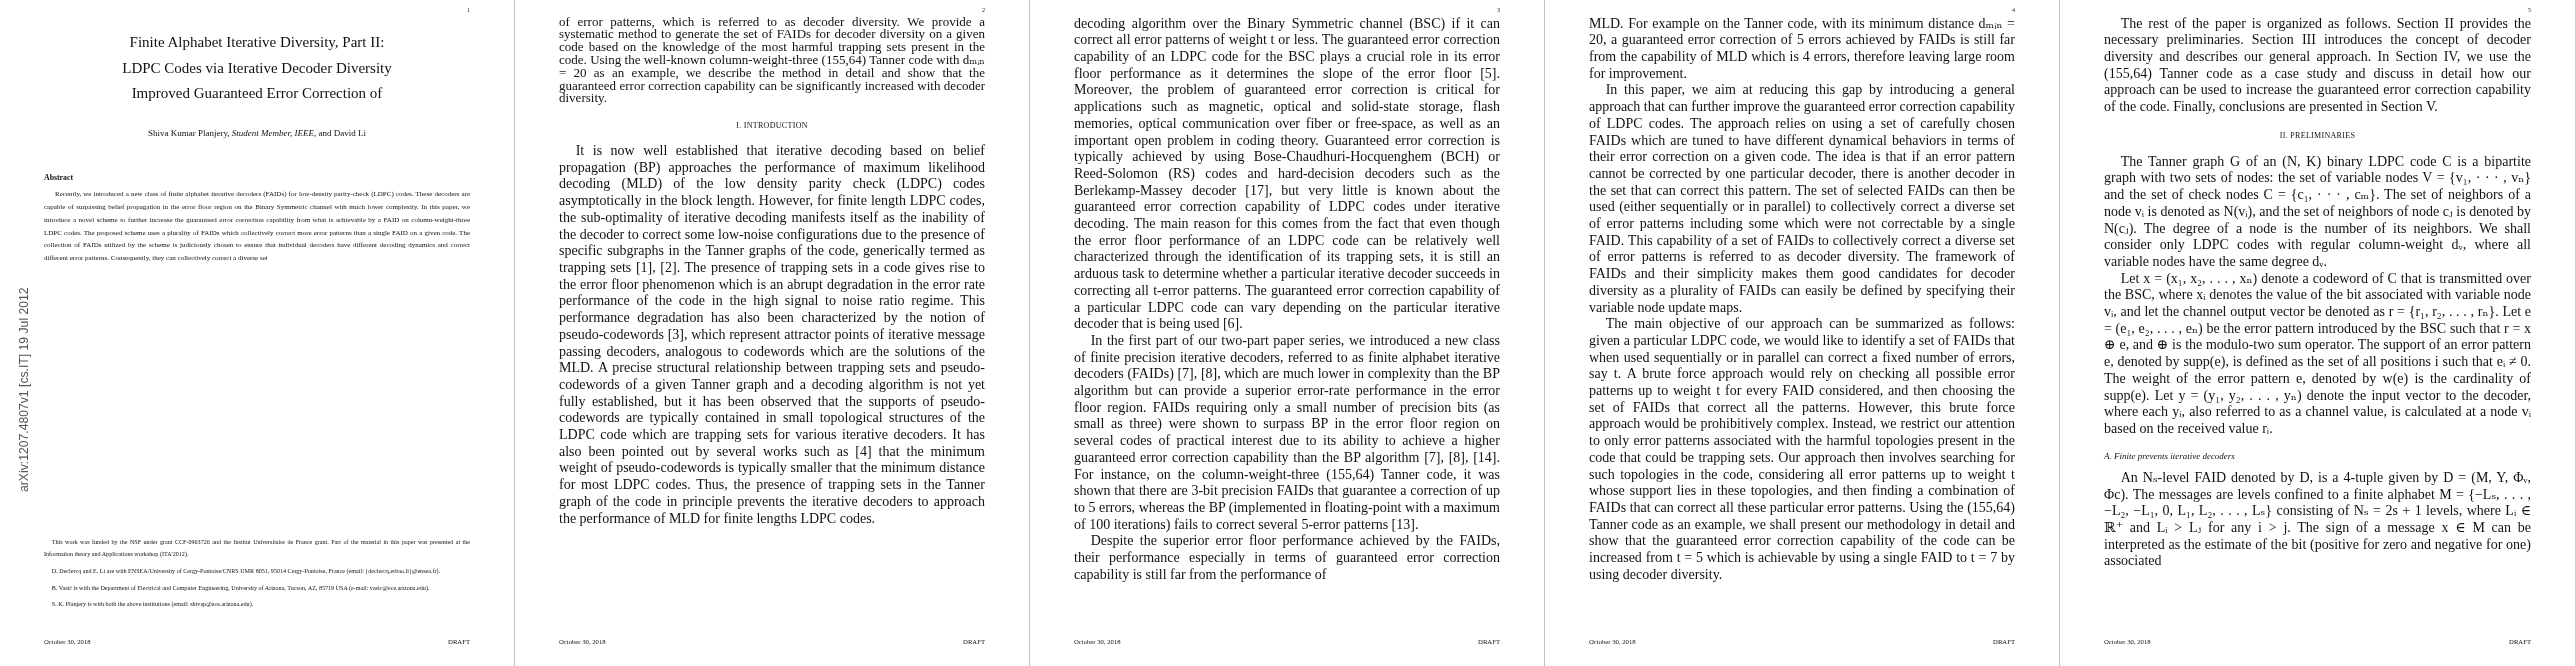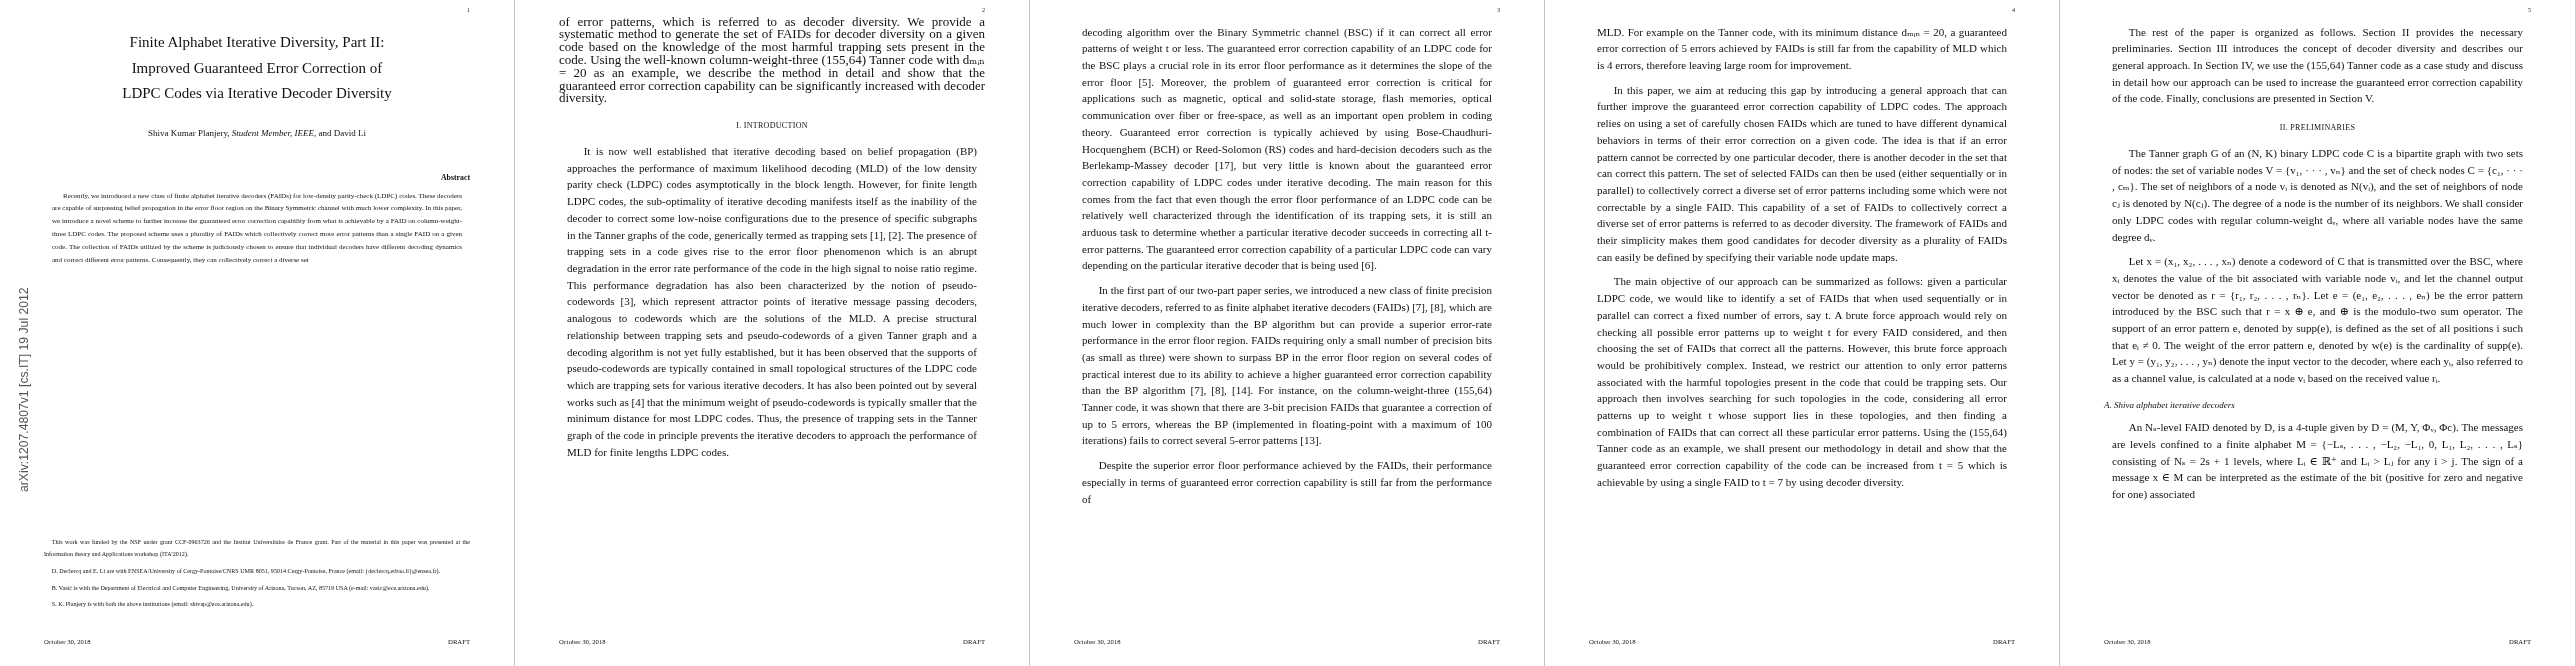--- a/index.html
+++ b/index.html
@@ -22,45 +22,45 @@
   .arxiv-stamp{
     position:absolute;top:492px;left:16.7px;
     transform:rotate(-90deg);transform-origin:left top;
     white-space:nowrap;font-size:12.2px;color:#555;
     font-family:"Liberation Sans","DejaVu Sans",sans-serif;
   }
   .title{margin:14.5px 0 0;font-size:15px;font-weight:400;text-align:center;line-height:25.6px;}
   .tline{display:block;}
   .authors{margin-top:18px;text-align:center;font-size:9px;line-height:16.7px;}
   .authors em{font-style:italic;}
-  .abstract-heading{margin:31px 0 6.7px;text-align:right;font-size:7.8px;font-weight:700;font-family:Liberation Serif, serif;}
-  .abstract{margin:8px;font-size:7px;line-height:12.8px;text-align:justify;text-indent:11px;}
+  .abstract-heading{margin:31px 0 6.7px;text-align:left;font-size:7.8px;font-weight:700;font-family:Liberation Serif, serif;}
+  .abstract{margin:0;font-size:7px;line-height:12.8px;text-align:justify;text-indent:11px;}
   .abstract-cont{margin:0;font-size:13px;line-height:12.8px;text-align:justify;text-indent:0;}
   .footnotes{position:absolute;left:44px;right:44px;bottom:51px;font-size:6.1px;line-height:11.7px;}
   .footnote{margin:0 0 5px;text-indent:7.8px;text-align:justify;}
   .section-heading{margin:15.6px 0 13.3px;text-align:center;font-size:8px;font-weight:400;letter-spacing:0.3px;}
-  .para{margin:8px;font-size:11px;line-height:16.7px;text-align:justify;}
+  .para{margin:0;font-size:14px;line-height:16.7px;text-align:justify;}
   .indent{text-indent:16.7px;}
   .noindent{text-indent:0;}
   .para + .para{margin-top:0;}
   .subsection-heading{margin:13.3px 0 9px;font-style:italic;font-size:9px;font-weight:400;}
 </style>
 </head>
 <body>
 
 <div class="canvas">
 
   <section class="page">
     <div class="arxiv-stamp">arXiv:1207.4807v1  [cs.IT]  19 Jul 2012</div>
     <div class="pagenum">1</div>
     <div class="content">
       <h1 class="title">
         <span class="tline">Finite Alphabet Iterative Diversity, Part II:</span>
+        <span class="tline">LDPC Codes via Iterative Decoder Diversity</span>
         <span class="tline">Improved Guaranteed Error Correction of</span>
-        <span class="tline">LDPC Codes via Iterative Decoder Diversity</span>
       </h1>
       <div class="authors">
         <div><span>Shiva Kumar Planjery, </span><em>Student Member, IEEE,</em><span> and David Li</span></div>
       </div>
       <h2 class="abstract-heading">Abstract</h2>
       <p class="abstract">Recently, we introduced a new class of finite alphabet iterative decoders (FAIDs) for low-density parity-check (LDPC) codes. These decoders are capable of surpassing belief propagation in the error floor region on the Binary Symmetric channel with much lower complexity. In this paper, we introduce a novel scheme to further increase the guaranteed error correction capability from what is achievable by a FAID on column-weight-three LDPC codes. The proposed scheme uses a plurality of FAIDs which collectively correct more error patterns than a single FAID on a given code. The collection of FAIDs utilized by the scheme is judiciously chosen to ensure that individual decoders have different decoding dynamics and correct different error patterns. Consequently, they can collectively correct a diverse set</p>
     </div>
     <div class="footnotes">
       <p class="footnote">This work was funded by the NSF under grant CCF-0963726 and the Institut Universitaire de France grant. Part of the material in this paper was presented at the Information theory and Applications workshop (ITA'2012).</p>
       <p class="footnote">D. Declercq and E. Li are with ENSEA/University of Cergy-Pontoise/CNRS UMR 8051, 95014 Cergy-Pontoise, France (email: {declercq,erbao.li}@ensea.fr).</p>
@@ -112,21 +112,21 @@
     </footer>
   </section>
 
   <section class="page">
     <div class="pagenum">5</div>
     <div class="content">
       <p class="para indent">The rest of the paper is organized as follows. Section II provides the necessary preliminaries. Section III introduces the concept of decoder diversity and describes our general approach. In Section IV, we use the (155,64) Tanner code as a case study and discuss in detail how our approach can be used to increase the guaranteed error correction capability of the code. Finally, conclusions are presented in Section V.</p>
       <h3 class="section-heading">II. PRELIMINARIES</h3>
       <p class="para indent">The Tanner graph G of an (N, K) binary LDPC code C is a bipartite graph with two sets of nodes: the set of variable nodes V = {v₁, · · · , vₙ} and the set of check nodes C = {c₁, · · · , cₘ}. The set of neighbors of a node vᵢ is denoted as N(vᵢ), and the set of neighbors of node cⱼ is denoted by N(cⱼ). The degree of a node is the number of its neighbors. We shall consider only LDPC codes with regular column-weight dᵥ, where all variable nodes have the same degree dᵥ.</p>
       <p class="para indent">Let x = (x₁, x₂, . . . , xₙ) denote a codeword of C that is transmitted over the BSC, where xᵢ denotes the value of the bit associated with variable node vᵢ, and let the channel output vector be denoted as r = {r₁, r₂, . . . , rₙ}. Let e = (e₁, e₂, . . . , eₙ) be the error pattern introduced by the BSC such that r = x ⊕ e, and ⊕ is the modulo-two sum operator. The support of an error pattern e, denoted by supp(e), is defined as the set of all positions i such that eᵢ ≠ 0. The weight of the error pattern e, denoted by w(e) is the cardinality of supp(e). Let y = (y₁, y₂, . . . , yₙ) denote the input vector to the decoder, where each yᵢ, also referred to as a channel value, is calculated at a node vᵢ based on the received value rᵢ.</p>
-      <h4 class="subsection-heading">A. Shiva alphabet iterative decoders</h4>
+      <h4 class="subsection-heading">A. Finite prevents iterative decoders</h4>
       <p class="para indent">An Nₛ-level FAID denoted by D, is a 4-tuple given by D = (M, Y, Φᵥ, Φc). The messages are levels confined to a finite alphabet M = {−Lₛ, . . . , −L₂, −L₁, 0, L₁, L₂, . . . , Lₛ} consisting of Nₛ = 2s + 1 levels, where Lᵢ ∈ ℝ⁺ and Lᵢ &gt; Lⱼ for any i &gt; j. The sign of a message x ∈ M can be interpreted as the estimate of the bit (positive for zero and negative for one) associated</p>
     </div>
     <footer class="pagefooter">
       <span>October 30, 2018</span>
       <span>DRAFT</span>
     </footer>
   </section>
 
 </div>
 

